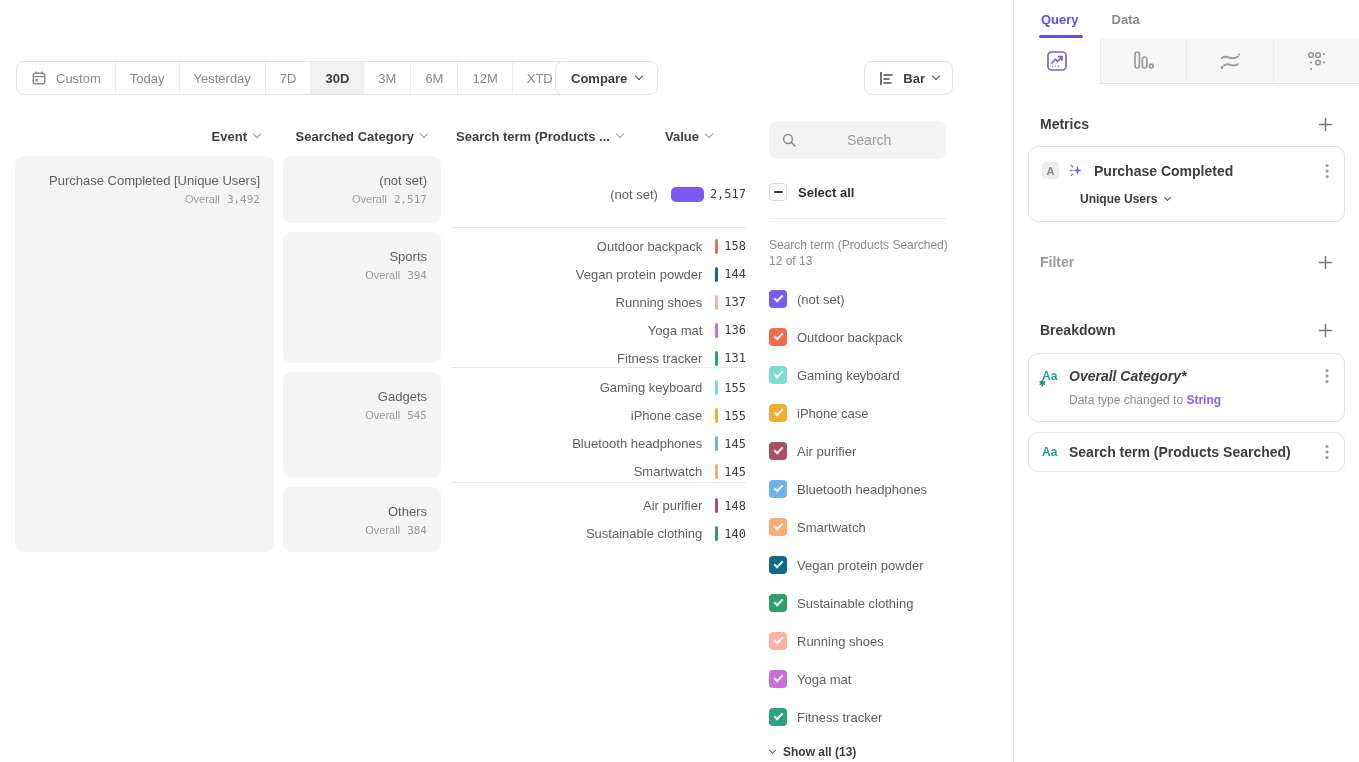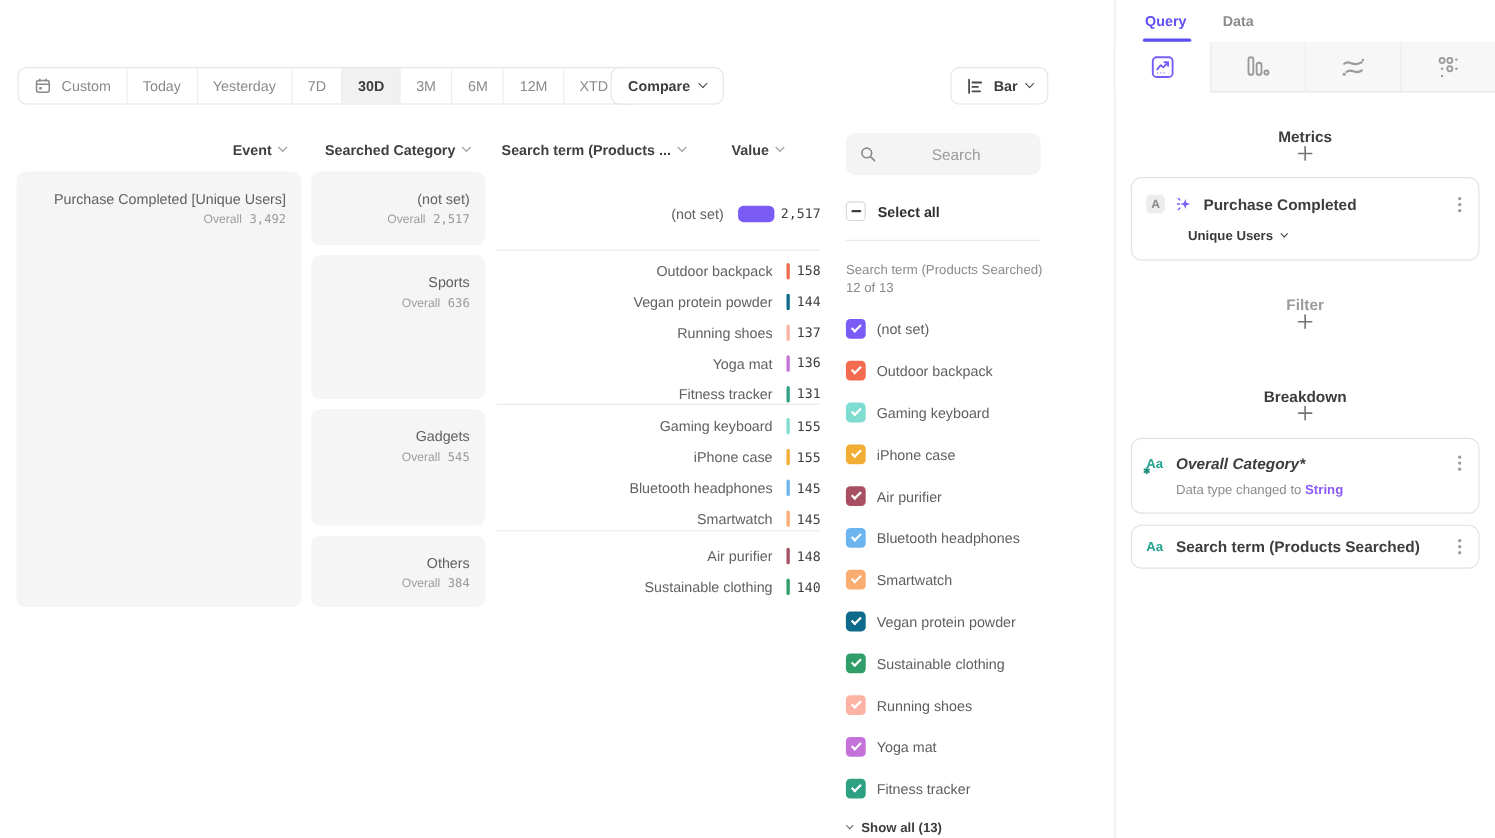--- a/index.html
+++ b/index.html
@@ -87,21 +87,21 @@
   .rp-tab { font-size:13px; font-weight:700; color:#8b8b8b; cursor:pointer; position:relative; height:100%; display:flex; align-items:center; }
   .rp-tab.active { color:#5d4df2; }
   .rp-tab.active::after { content:""; position:absolute; left:-2px; right:-4px; bottom:0; height:3px; background:#5d4df2; border-radius:2px; }
   .rp-strip { height:46px; display:flex; }
   .vtab { flex:1; display:flex; align-items:center; justify-content:center; background:#f7f7f8;
     border-bottom:1px solid #e4e4e4; border-left:1px solid #ececec; color:#9a9a9a; cursor:pointer; }
   .vtab:first-child { border-left:none; }
   .vtab.active { background:#fff; border-bottom:1px solid transparent; color:#7a5cf8; border-bottom-right-radius:8px; }
   .rp-content { padding:0 14px; }
   .rp-heading { display:flex; justify-content:space-between; align-items:center; padding:0 12px;
-    margin-top:32px; font-size:14px; font-weight:700; color:#3d3d3d;flex-direction:column; }
+    margin-top:32px; font-size:14px; font-weight:700; color:#3d3d3d; }
   .rp-heading.muted { color:#9b9b9b; }
   .plus-btn { cursor:pointer; display:flex; color:#757575; }
   .card { border:1px solid #e2e2e2; border-radius:10px; background:#fff; }
   .metric-card { margin-top:14px; padding:15px 13px; }
   .card-row { display:flex; align-items:center; gap:9px; }
   .badge-a { width:17px; height:17px; background:#ededee; border-radius:4px; font-size:11px; font-weight:600; color:#8b8b8b;
     display:flex; align-items:center; justify-content:center; flex:none; }
   .card-label { font-size:14px; font-weight:700; color:#3d3d3d; flex:1; white-space:nowrap; overflow:hidden; }
   .card-label.italic { font-style:italic; }
   .kebab { color:#9a9a9a; cursor:pointer; display:flex; padding:0 2px; }
@@ -217,21 +217,21 @@
                 <div class="term-row">
                   <div class="term-label">(not set)</div>
                   <span class="term-bar" style="width: 33px; border-radius: 5px; background: rgb(123, 91, 245);"></span>
                   <span class="term-value">2,517</span>
                 </div>
               </div>
             </div>
             <div class="group" style="height: 140px;">
               <div class="gray-cell gbox" style="height: 131px;">
                 <div class="cell-title">Sports</div>
-                <div class="cell-overall"><span>Overall</span><span class="num">636</span></div>
+                <div class="cell-overall"><span>Overall</span><span class="num">394</span></div>
               </div>
               <div class="terms">
                 <div class="term-row">
                   <div class="term-label">Outdoor backpack</div>
                   <span class="term-bar" style="width: 3px; border-radius: 1.5px; background: rgb(242, 107, 79);"></span>
                   <span class="term-value">158</span>
                 </div>
                 <div class="term-row">
                   <div class="term-label">Vegan protein powder</div>
                   <span class="term-bar" style="width: 3px; border-radius: 1.5px; background: rgb(14, 106, 139);"></span>

